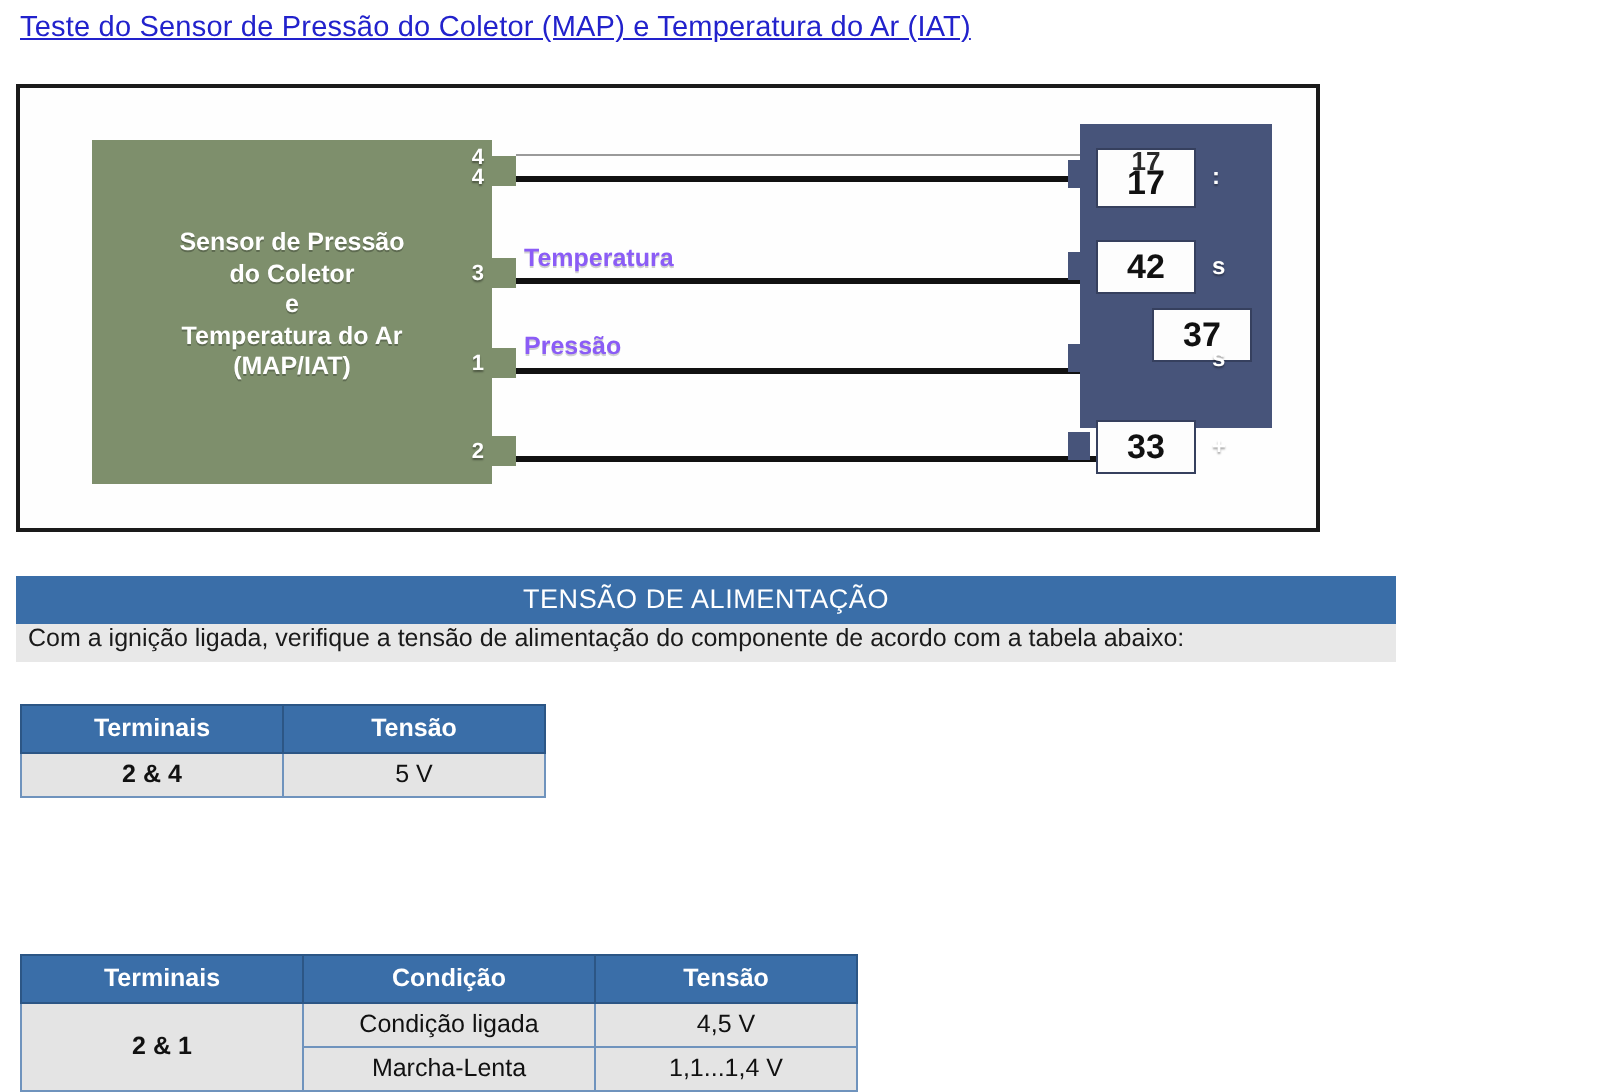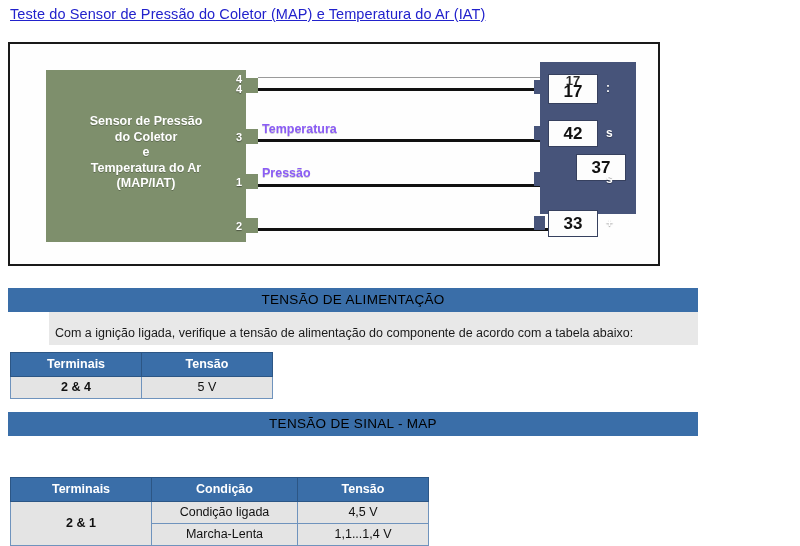--- a/index.html
+++ b/index.html
@@ -159,33 +159,32 @@
   }
 
   
   .section {
     position: absolute;
     left: 8px;
     width: 690px;
   }
   .section-header {
     background: #3a6ea8;
-    color: #000000;
+    color: #ffffff;
     font-size: 13.5px;
     text-align: center;
     padding: 4px 0 5px 0;
     letter-spacing: 0.3px;
   }
   .section-desc {
     background: #e8e8e8;
     color: #1a1a1a;
     font-size: 12.5px;
-    padding: 14px 6px 5px 6px;
-    white-space: nowrap;
-    margin-left: 41px;
+    padding: 0 6px 5px 6px;
+    white-space: nowrap;
   }
 
   
   table.data-table {
     position: absolute;
     border-collapse: collapse;
     font-size: 12.5px;
   }
   table.data-table th {
     background: #3a6ea8;
@@ -297,21 +296,20 @@
   </thead>
   <tbody>
     <tr>
       <td class="term-cell">2 &amp; 4</td>
       <td>5 V</td>
     </tr>
   </tbody>
 </table>
 
 <div class="section" style="top:412px;">
-  <div class="section-header">TENSÃO DE SINAL - MAP</div>
 </div>
 
 <table class="data-table" id="table-sinal">
   <thead>
     <tr>
       <th class="col-term">Terminais</th>
       <th class="col-cond">Condição</th>
       <th class="col-tens">Tensão</th>
     </tr>
   </thead>

